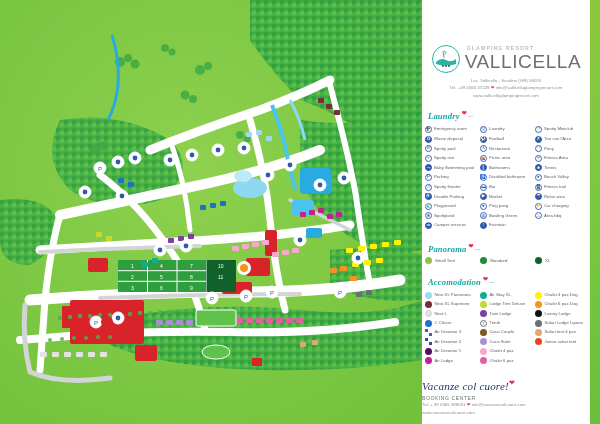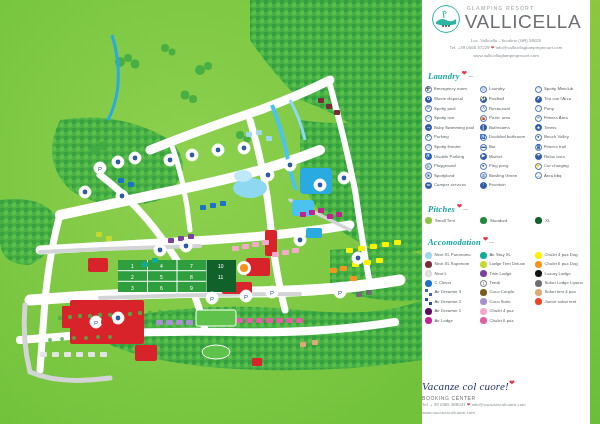--- a/index.html
+++ b/index.html
@@ -23,21 +23,21 @@
   #legend-panel {
     position: absolute; left: 422px; top: 0; width: 168px; height: 424px;
     background: #ffffff;
   }
   #green-edge {
     position: absolute; left: 590px; top: 0; width: 10px; height: 424px;
     background: linear-gradient(to bottom,#8dc63f 0%,#7ac943 45%,#6cbe3a 100%);
   }
 
   
-  .brand { padding: 4px 6px 0 6px; text-align: center; }
+  .brand { padding: 4px 6px 0 6px; text-align: center; margin-top: 40px; }
   .brand-row { display: flex; align-items: center; justify-content: center; gap: 4px; }
   .brand-logo { width: 30px; height: 30px; flex: none; }
   .brand-words { text-align: left; line-height: 1; }
   .brand-sup {
     font-size: 5.2px; letter-spacing: 1.1px; color: #b9bcbe;
     font-weight: 700; margin-left: 2px;
   }
   .brand-name {
     font-size: 19px; letter-spacing: 0.6px; color: #6d7073;
     font-weight: 400; line-height: 1.05;
@@ -584,21 +584,21 @@
             <div class="svc-item">
               <span class="svc-ic">♨</span>
               <span class="svc-tx">Area bbq</span>
             </div>
           </div>
       </div>
     </div>
 
     <div style="margin-top:7px;">
       <div class="sec-head">
-        <span>Pitches</span><span class="heart">❤</span><span class="tick"></span>
+        <span>Panorama</span><span class="heart">❤</span><span class="tick"></span>
       </div>
       <div class="pitch-row" id="pitch-row">
           <div class="pitch-item">
             <span class="dot" style="background: rgb(140, 198, 63);"></span>
             <span class="pitch-tx">Small Tent</span>
           </div>
           <div class="pitch-item">
             <span class="dot" style="background: rgb(31, 138, 59);"></span>
             <span class="pitch-tx">Standard</span>
           </div>

